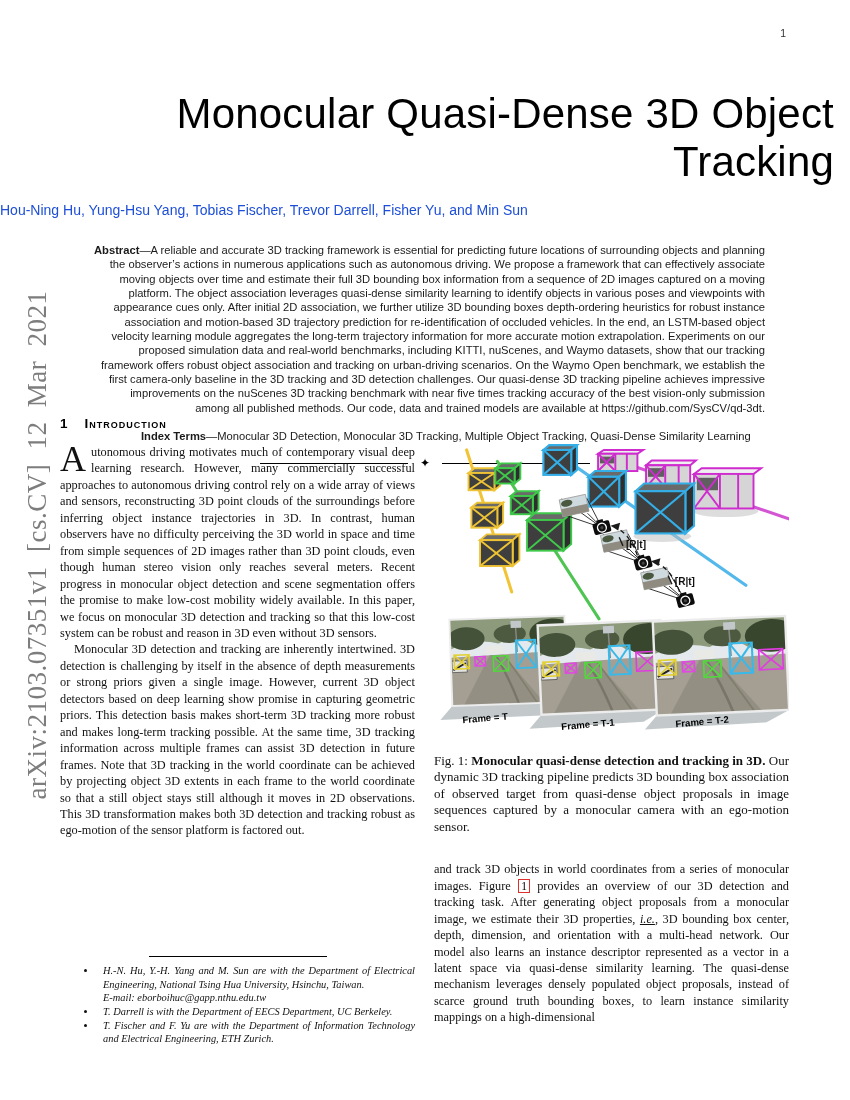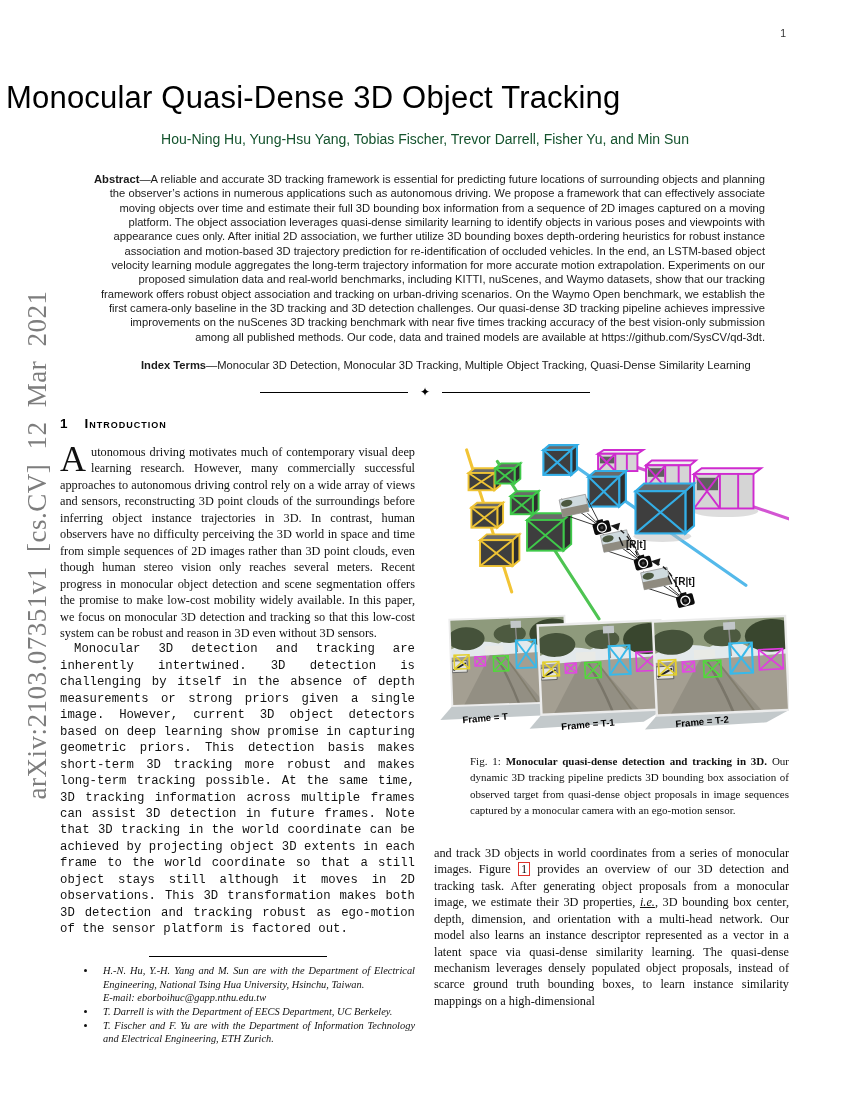--- a/index.html
+++ b/index.html
@@ -2,47 +2,47 @@
 <html><head>
 <meta charset="utf-8">
 <style>
   html,body{margin:0;padding:0;background:#fff;}
   .page{position:relative;width:850px;height:1100px;background:#fff;overflow:hidden;
         font-family:"Liberation Serif",serif;color:#111;}
   .pageno{position:absolute;top:27px;right:64px;font:10.5px "Liberation Sans",sans-serif;color:#333;}
   .arxiv-stamp{position:absolute;top:545px;left:37px;transform:translate(-50%,-50%) rotate(-90deg);
         white-space:nowrap;font-size:27px;color:#7d7d7d;letter-spacing:.5px;word-spacing:7px;
         font-family:"Liberation Serif",serif;}
-  .title{margin:6px;padding-top:74px;text-align:left;font-family:"Liberation Sans",sans-serif;
-        font-weight:400;font-size:31px;color:#000;letter-spacing:.2px;}
-  .authors{margin-top:15px;text-align:center;font-family:"Liberation Sans",sans-serif;font-size:14px;color:#14532d;}
+  .title{margin:16px;padding-top:74px;text-align:right;font-family:"Liberation Sans",sans-serif;
+        font-weight:400;font-size:42px;color:#000;letter-spacing:.2px;}
+  .authors{margin-top:15px;text-align:left;font-family:"Liberation Sans",sans-serif;font-size:14px;color:#1d4ed8;}
   .abstract{margin:25px 0 0 93px;width:672px;font-family:"Liberation Sans",sans-serif;
         font-size:11.2px;line-height:14.35px;color:#1a1a1a;text-align:right;}
   .abstract b,.indexterms b{font-weight:700;}
   .indexterms{margin:14px 0 0 93px;width:672px;font-family:"Liberation Sans",sans-serif;
         font-size:11.2px;line-height:14.35px;color:#1a1a1a;padding-left:48px;}
   .divider{margin-top:14px;display:flex;align-items:center;justify-content:center;gap:12px;}
   .divider .rule{width:148px;height:1.3px;background:#000;}
   .divider .diamond{font-size:12px;line-height:1;color:#000;}
   .columns{position:absolute;left:60px;top:414px;width:730px;height:632px;display:flex;gap:19px;}
   .col{width:355px;position:relative;}
   .secheading{font-family:"Liberation Sans",sans-serif;font-weight:700;font-size:13.5px;
         margin:2px 0 13px 0;color:#000;}
   .secheading .num{margin-right:17px;}
   .secheading .sc{font-variant:small-caps;letter-spacing:1px;}
   .bodytext p{margin:0;font-size:12.3px;line-height:16.45px;text-align:justify;}
-  .bodytext p + p{text-indent:14px;font-family:Liberation Mono, monospace;}
+  .bodytext p + p{text-indent:14px;}
   .dropcap{float:left;font-size:36px;line-height:28px;padding:1px 5px 0 0;}
   .footnotes{position:absolute;bottom:0;left:0;width:100%;}
   .fnrule{width:178px;height:1.2px;background:#000;margin:0 auto 7px auto;}
   .fnlist{margin:0;padding-left:25px;font-style:italic;font-size:10.4px;line-height:13.1px;
         text-align:justify;}
   .fnlist li{margin:0 0 1px 12px;padding-left:6px;}
   .figwrap{margin-top:30px;}
-  .figcaption{margin-top:12px;font-size:11px;line-height:16.45px;text-align:justify;margin-left:36px;}
+  .figcaption{margin-top:12px;font-size:13px;line-height:16.45px;text-align:justify;}
   .rcol-text{margin-top:26px;font-size:12.3px;line-height:16.45px;text-align:justify;}
   .figref{display:inline-block;border:1px solid #de312b;padding:0 2.5px;line-height:12px;
         font-size:11.5px;color:#000;}
   .it{font-style:italic;text-decoration:underline;}
   .url{color:#1a1a1a;text-decoration:none;}
 </style>
 </head>
 <body>
 
 <div class="page">

